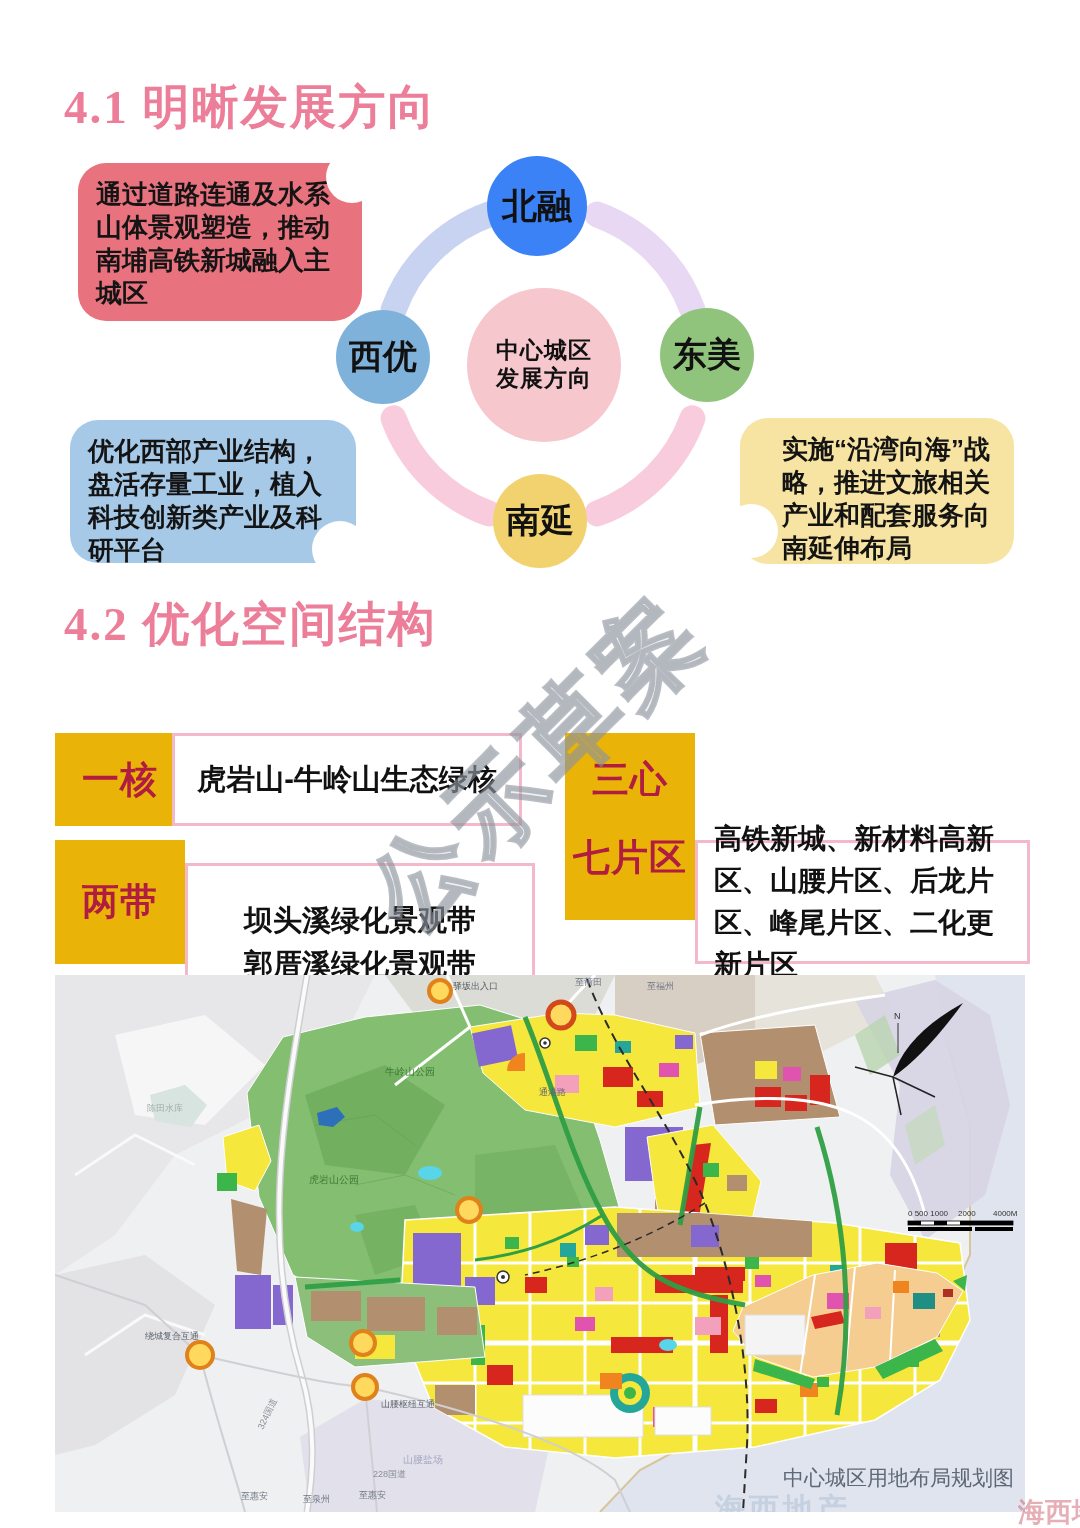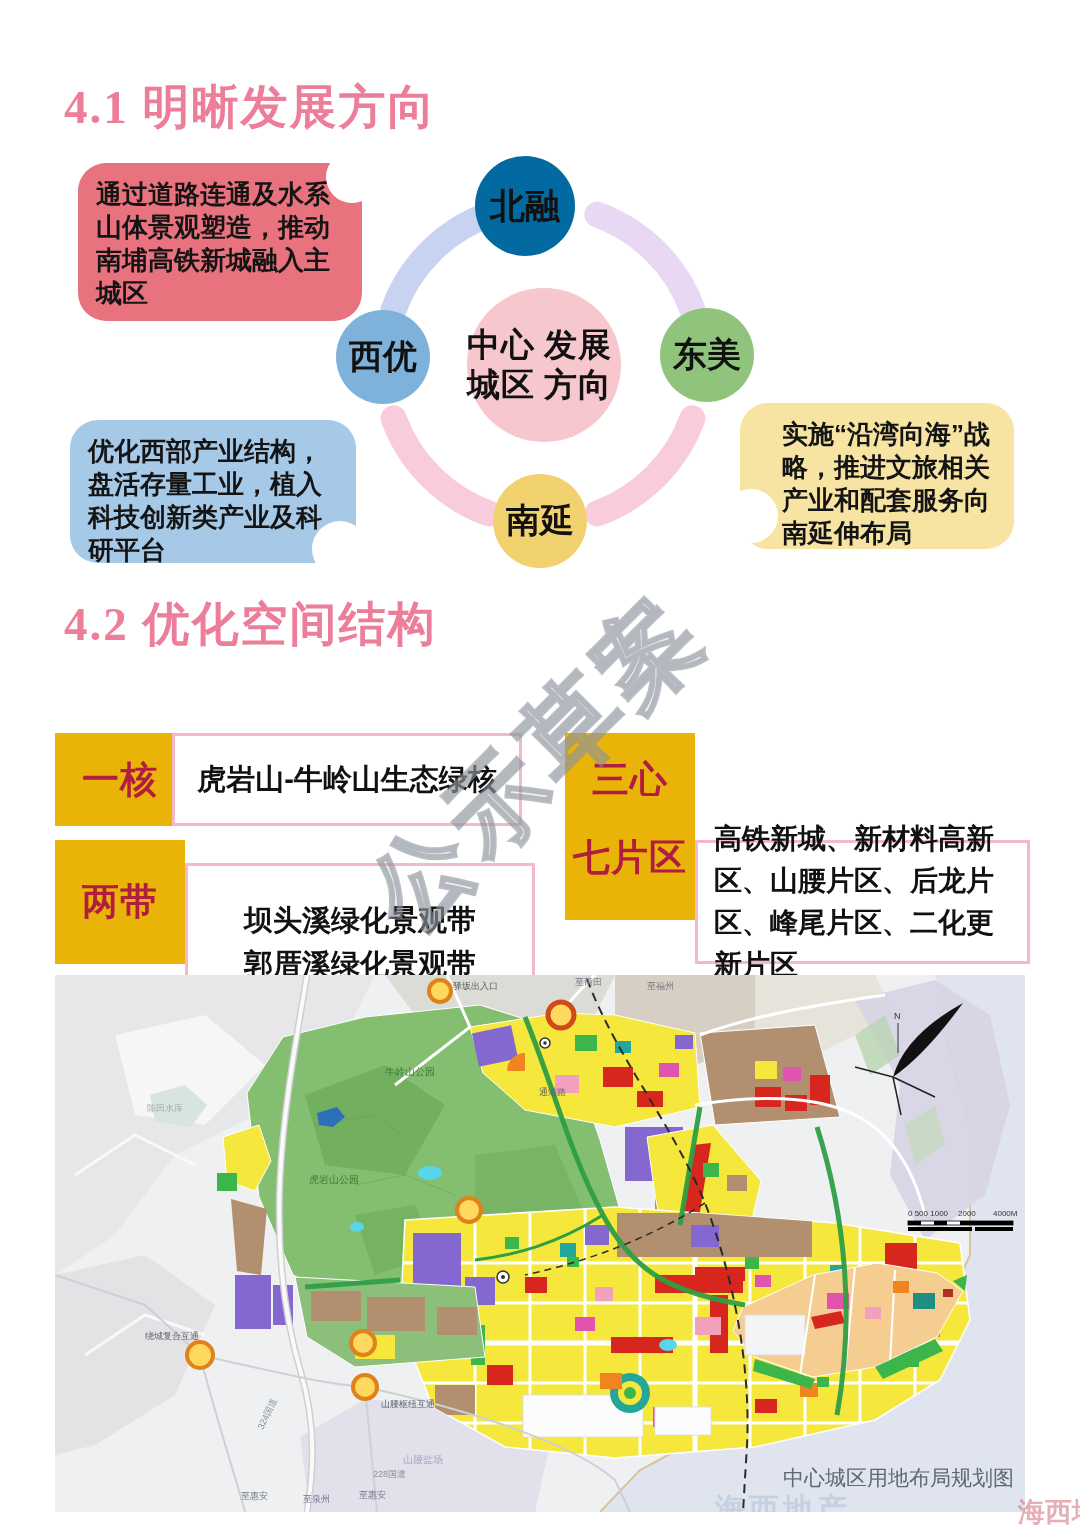--- a/index.html
+++ b/index.html
@@ -13,33 +13,33 @@
   #title42{top:593px;}
 
   
   #diagram{position:absolute;left:0;top:155px;width:1080px;height:430px;}
   #ringsvg{position:absolute;left:0;top:0;}
   .node{position:absolute;border-radius:50%;display:flex;align-items:center;justify-content:center;
         font-weight:700;color:#111;}
   .node-sm{width:94px;height:94px;font-size:34px;}
   #node-n{width:100px;height:100px;font-size:35px;}
   #center-circle{position:absolute;width:154px;height:154px;border-radius:50%;
-        display:flex;flex-direction:row;align-items:center;justify-content:center;
-        font-weight:700;font-size:33px;color:#111;line-height:1.2;letter-spacing:1px;}
+        display:flex;flex-direction:column;align-items:center;justify-content:center;
+        font-weight:700;font-size:23px;color:#111;line-height:1.2;letter-spacing:1px;}
 
   .dbox{position:absolute;border-radius:28px;padding:15px 18px;box-sizing:border-box;
         font-weight:700;font-size:26px;line-height:1.27;color:#141414;}
   .notch{position:absolute;background:#fff;border-radius:50%;width:52px;height:52px;}
   #box-tl{left:78px;top:8px;width:284px;height:158px;}
   #box-tl .notch{right:-16px;top:-12px;}
   #box-tr{left:734px;top:8px;width:278px;height:158px;padding-left:52px;}
   #box-tr .notch{left:-14px;top:-10px;}
   #box-bl{left:70px;top:265px;width:286px;height:143px;}
   #box-bl .notch{right:-12px;bottom:-14px;width:56px;height:56px;}
-  #box-br{left:740px;top:248px;width:274px;height:146px;padding-left:42px;}
+  #box-br{left:740px;top:263px;width:274px;height:146px;padding-left:42px;}
   #box-br .notch{left:-16px;bottom:6px;width:54px;height:54px;}
 
   
   #lead{position:absolute;left:80px;top:672px;font-weight:700;font-size:31px;color:#111;
         white-space:nowrap;}
   #lead .red{color:#B5212C;font-size:33px;}
 
   
   .lcell{position:absolute;background:#eab308;display:flex;align-items:center;justify-content:center;
          color:#B01D40;font-weight:700;font-size:37px;letter-spacing:1px;}
@@ -74,21 +74,21 @@
       <path d="M 692.4,263.4 A 159,159 0 0 1 597.4,358.4" fill="none" stroke="#F8CCDC" stroke-width="26" stroke-linecap="round"></path>
       <path d="M 488.6,358.4 A 159,159 0 0 1 393.6,263.4" fill="none" stroke="#F8CCDC" stroke-width="26" stroke-linecap="round"></path>
       <path d="M 393.6,154.6 A 159,159 0 0 1 488.6,59.6" fill="none" stroke="#C8D3F2" stroke-width="26" stroke-linecap="round"></path>
     </svg>
 
     <div id="center-circle" style="left:467px;top:133px;background:#F6C7CD;">
       <span>中心城区</span>
       <span>发展方向</span>
     </div>
 
-    <div class="node node-sm" id="node-n" style="left:475px;top:1px;background:#0369a1;">北融</div>
+    <div class="node node-sm" id="node-n" style="left:487px;top:1px;background:#3b82f6;">北融</div>
     <div class="node node-sm" style="left:336px;top:155px;background:#7FB2DB;">西优</div>
     <div class="node node-sm" style="left:660px;top:153px;background:#90C47C;">东美</div>
     <div class="node node-sm" style="left:493px;top:319px;background:#F1D26E;">南延</div>
 
     <div class="dbox" id="box-tl" style="background:#E8737E;">
       <span>通过道路连通及水系山体景观塑造，推动南埔高铁新城融入主城区</span>
       <span class="notch"></span>
     </div>
     <div class="dbox" id="box-bl" style="background:#A6C9E8;">
       <span>优化西部产业结构，盘活存量工业，植入科技创新类产业及科研平台</span>

